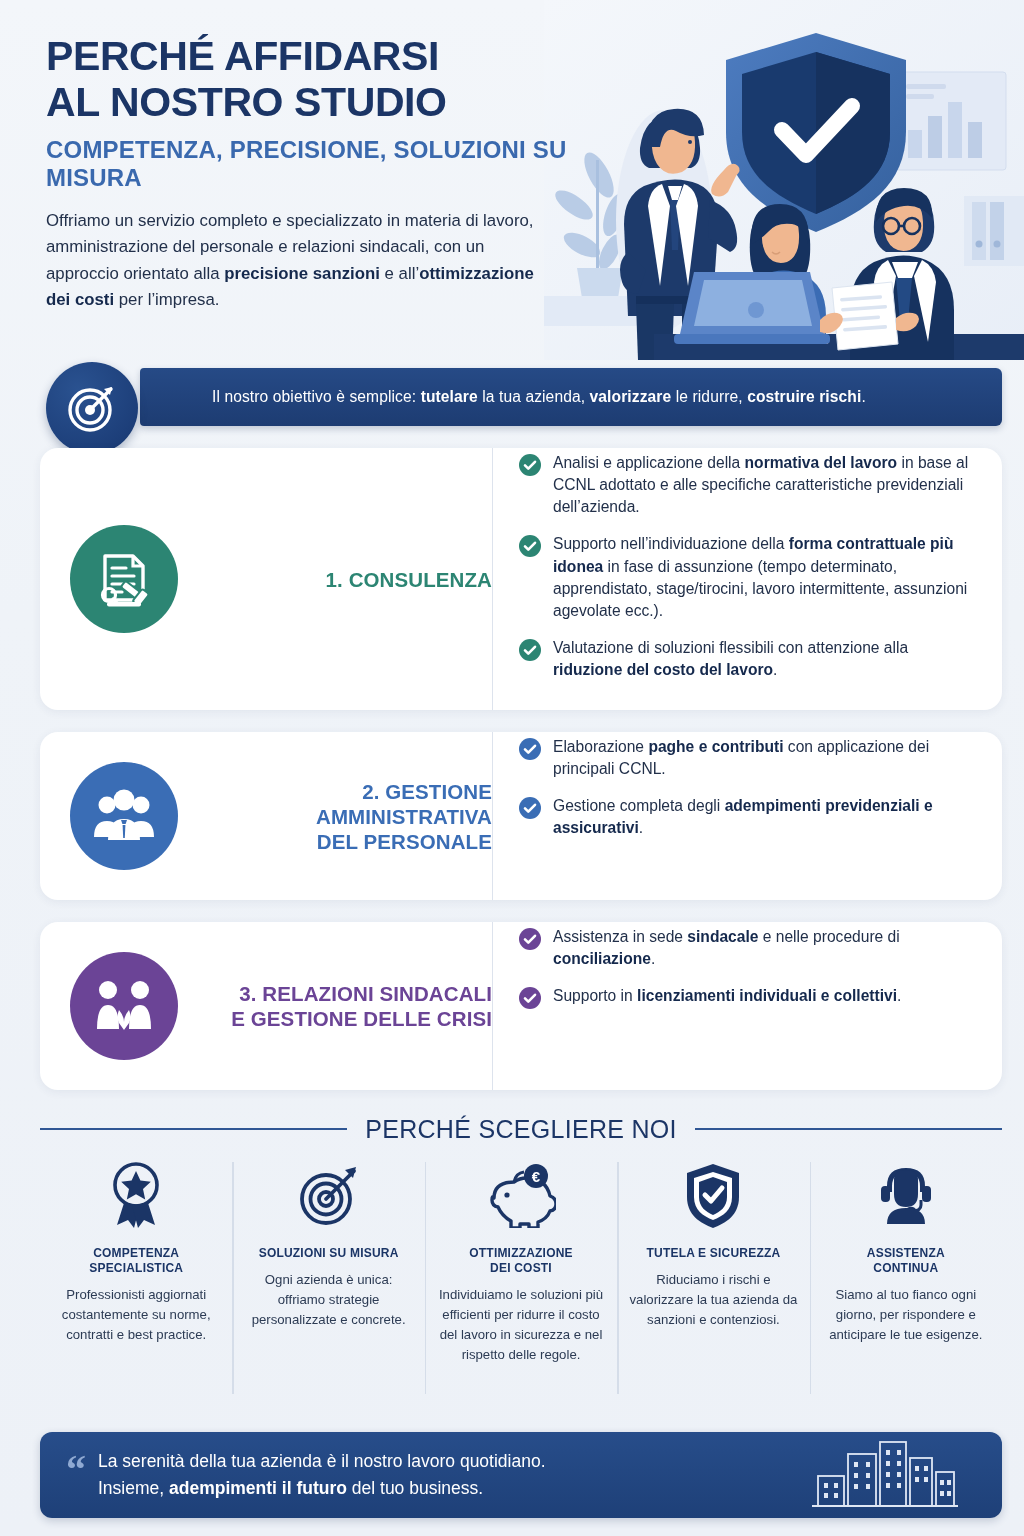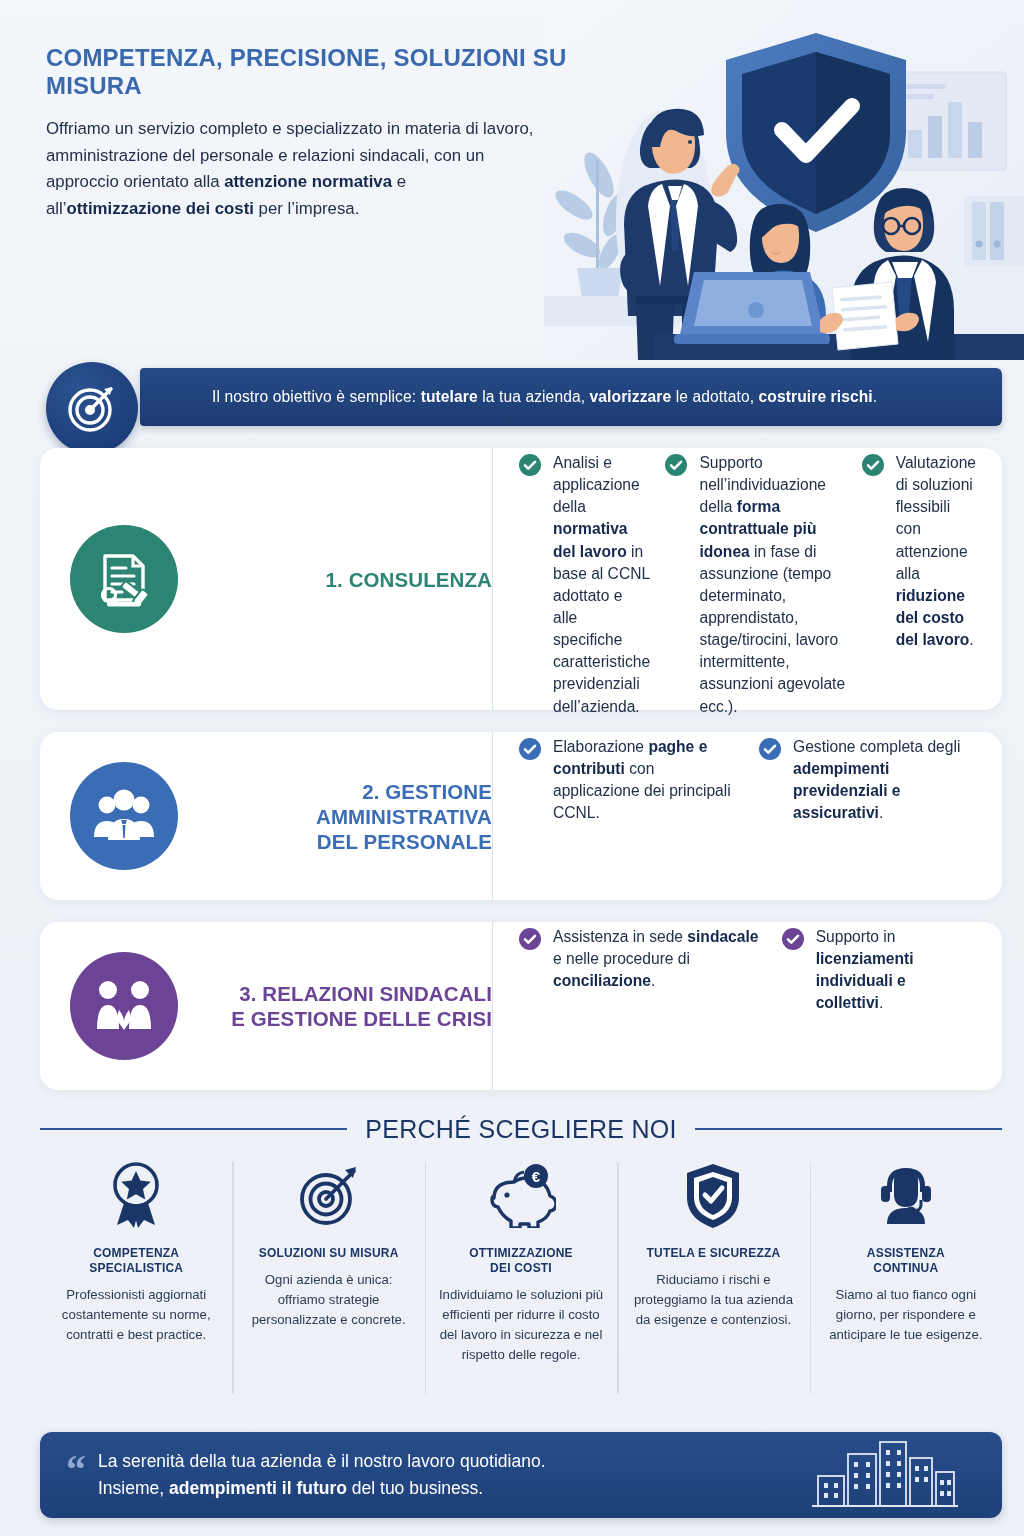--- a/index.html
+++ b/index.html
@@ -72,21 +72,21 @@
   .card-icon {
     width: 108px; height: 108px; flex: 0 0 108px; border-radius: 50%;
     display: flex; align-items: center; justify-content: center;
   }
   .card-title {
     font-size: 20.5px; font-weight: 800; line-height: 1.22;
     text-transform: uppercase; text-align: right; flex: 1; letter-spacing: .1px;
   }
   .card-right {
     flex: 1; border-left: 1.6px solid #dde3ed; padding: 4px 26px 4px 26px;
-    align-self: stretch; display: flex; 
+    align-self: stretch; display: flex; flex-direction: column; 
     gap: 15px;
   }
   .bullet { display: flex; gap: 12px; align-items: flex-start; }
   .bullet-ico { flex: 0 0 22px; margin-top: 2px; }
   .bullet-txt { font-size: 15.6px; line-height: 1.42; color: #22304a; }
   .bullet-txt b { font-weight: 700; color: #15294d; }
 
   
   .why-head {
     position: absolute; left: 40px; top: 1112px; width: 962px; height: 34px;
@@ -246,31 +246,35 @@
             <rect x="298" y="318" width="38" height="3.6" rx="1.6" transform="rotate(-4 298 318)"></rect>
             <rect x="299" y="328" width="44" height="3.6" rx="1.6" transform="rotate(-4 299 328)"></rect>
           </g>
           <path d="M276 320 q10 -10 20 -6 q6 4 0 12 q-8 10 -20 6 z" fill="#f0b790"></path>
           <path d="M352 318 q10 -8 20 -4 q6 4 0 12 q-8 8 -20 4 z" fill="#f0b790"></path>
         </g>
       </svg>
     </div>
 
     <div class="hero-text">
+      <h1 class="title">
+        <span>PERCHÉ AFFIDARSI</span><br>
+        <span>AL NOSTRO STUDIO</span>
+      </h1>
       <div class="subtitle">COMPETENZA, PRECISIONE, SOLUZIONI SU MISURA</div>
       <p class="intro">
-        <span>Offriamo un servizio completo e specializzato in materia di lavoro, amministrazione del personale e relazioni sindacali, con un approccio orientato alla </span><b>attenzione normativa</b><span> e all’</span><b>ottimizzazione dei costi</b><span> per l’impresa.</span>
+        <span>Offriamo un servizio completo e specializzato in materia di lavoro, amministrazione del personale e relazioni sindacali, con un approccio orientato alla </span><b>precisione sanzioni</b><span> e all’</span><b>ottimizzazione dei costi</b><span> per l’impresa.</span>
       </p>
     </div>
   </div>
 
   <div class="mission-wrap">
     <div class="mission-bar">
       <div class="mission-text">
-        <span>Il nostro obiettivo è semplice: </span><b>tutelare</b><span> la tua azienda, </span><b>valorizzare</b><span> le adottato, </span><b>costruire rischi</b><span>.</span>
+        <span>Il nostro obiettivo è semplice: </span><b>tutelare</b><span> la tua azienda, </span><b>valorizzare</b><span> le ridurre, </span><b>costruire rischi</b><span>.</span>
       </div>
     </div>
     <div class="mission-badge">
       <svg width="54" height="54" viewBox="0 0 54 54">
         <g fill="none" stroke="#ffffff" stroke-width="3.4">
           <circle cx="25" cy="29" r="20"></circle>
             <circle cx="25" cy="29" r="13"></circle>
         </g>
         <circle cx="25" cy="29" r="5" fill="#ffffff"></circle>
         <path d="M25 29 L46 8" stroke="#ffffff" stroke-width="3.4" stroke-linecap="round"></path>
@@ -472,21 +476,21 @@
     <div class="benefit">
       <div class="benefit-ico">
         <svg width="60" height="68" viewBox="0 0 60 68">
           <path d="M30 3 L56 12 v24 c0 18 -13 26 -26 31 C17 62 4 54 4 36 V12 z" fill="#1b3566"></path>
           <path d="M30 11 L49 17 v19 c0 13 -9 19 -19 23 c-10 -4 -19 -10 -19 -23 V17 z" fill="#ffffff"></path>
           <path d="M30 16 L44 21 v15 c0 10 -7 15 -14 18 c-7 -3 -14 -8 -14 -18 V21 z" fill="#1b3566"></path>
           <path d="M22 34 l6 6 l11 -13" fill="none" stroke="#ffffff" stroke-width="5" stroke-linecap="round" stroke-linejoin="round"></path>
         </svg>
       </div>
       <div class="benefit-title" style="white-space:pre-line;">TUTELA E SICUREZZA</div>
-      <div class="benefit-desc">Riduciamo i rischi e proteggiamo la tua azienda da esigenze e contenziosi.</div>
+      <div class="benefit-desc">Riduciamo i rischi e valorizzare la tua azienda da sanzioni e contenziosi.</div>
     </div>
 
     <div class="benefit">
       <div class="benefit-ico">
         <svg width="66" height="66" viewBox="0 0 66 66">
           <path d="M33 6 q-19 0 -19 18 v6 h5 v-6 q0 -13 14 -13 q14 0 14 13 v6 h5 v-6 q0 -18 -19 -18z" fill="#1b3566"></path>
           <rect x="8" y="24" width="9" height="16" rx="4" fill="#1b3566"></rect>
           <rect x="49" y="24" width="9" height="16" rx="4" fill="#1b3566"></rect>
           <path d="M21 18 q0 -10 12 -10 q12 0 12 10 v14 q0 13 -12 13 q-12 0 -12 -13z" fill="#1b3566"></path>
           <path d="M48 38 v5 q0 6 -9 6" fill="none" stroke="#1b3566" stroke-width="3"></path>

